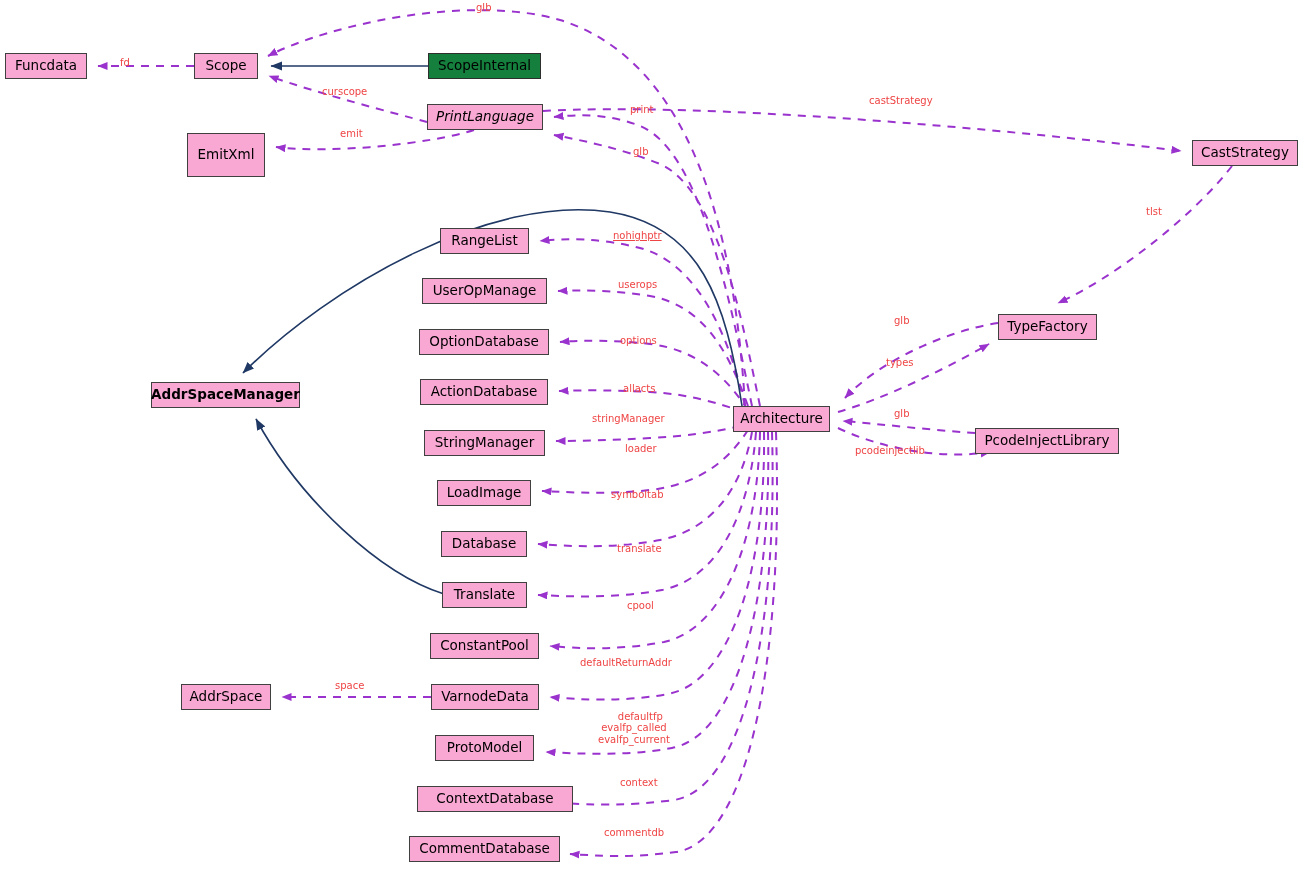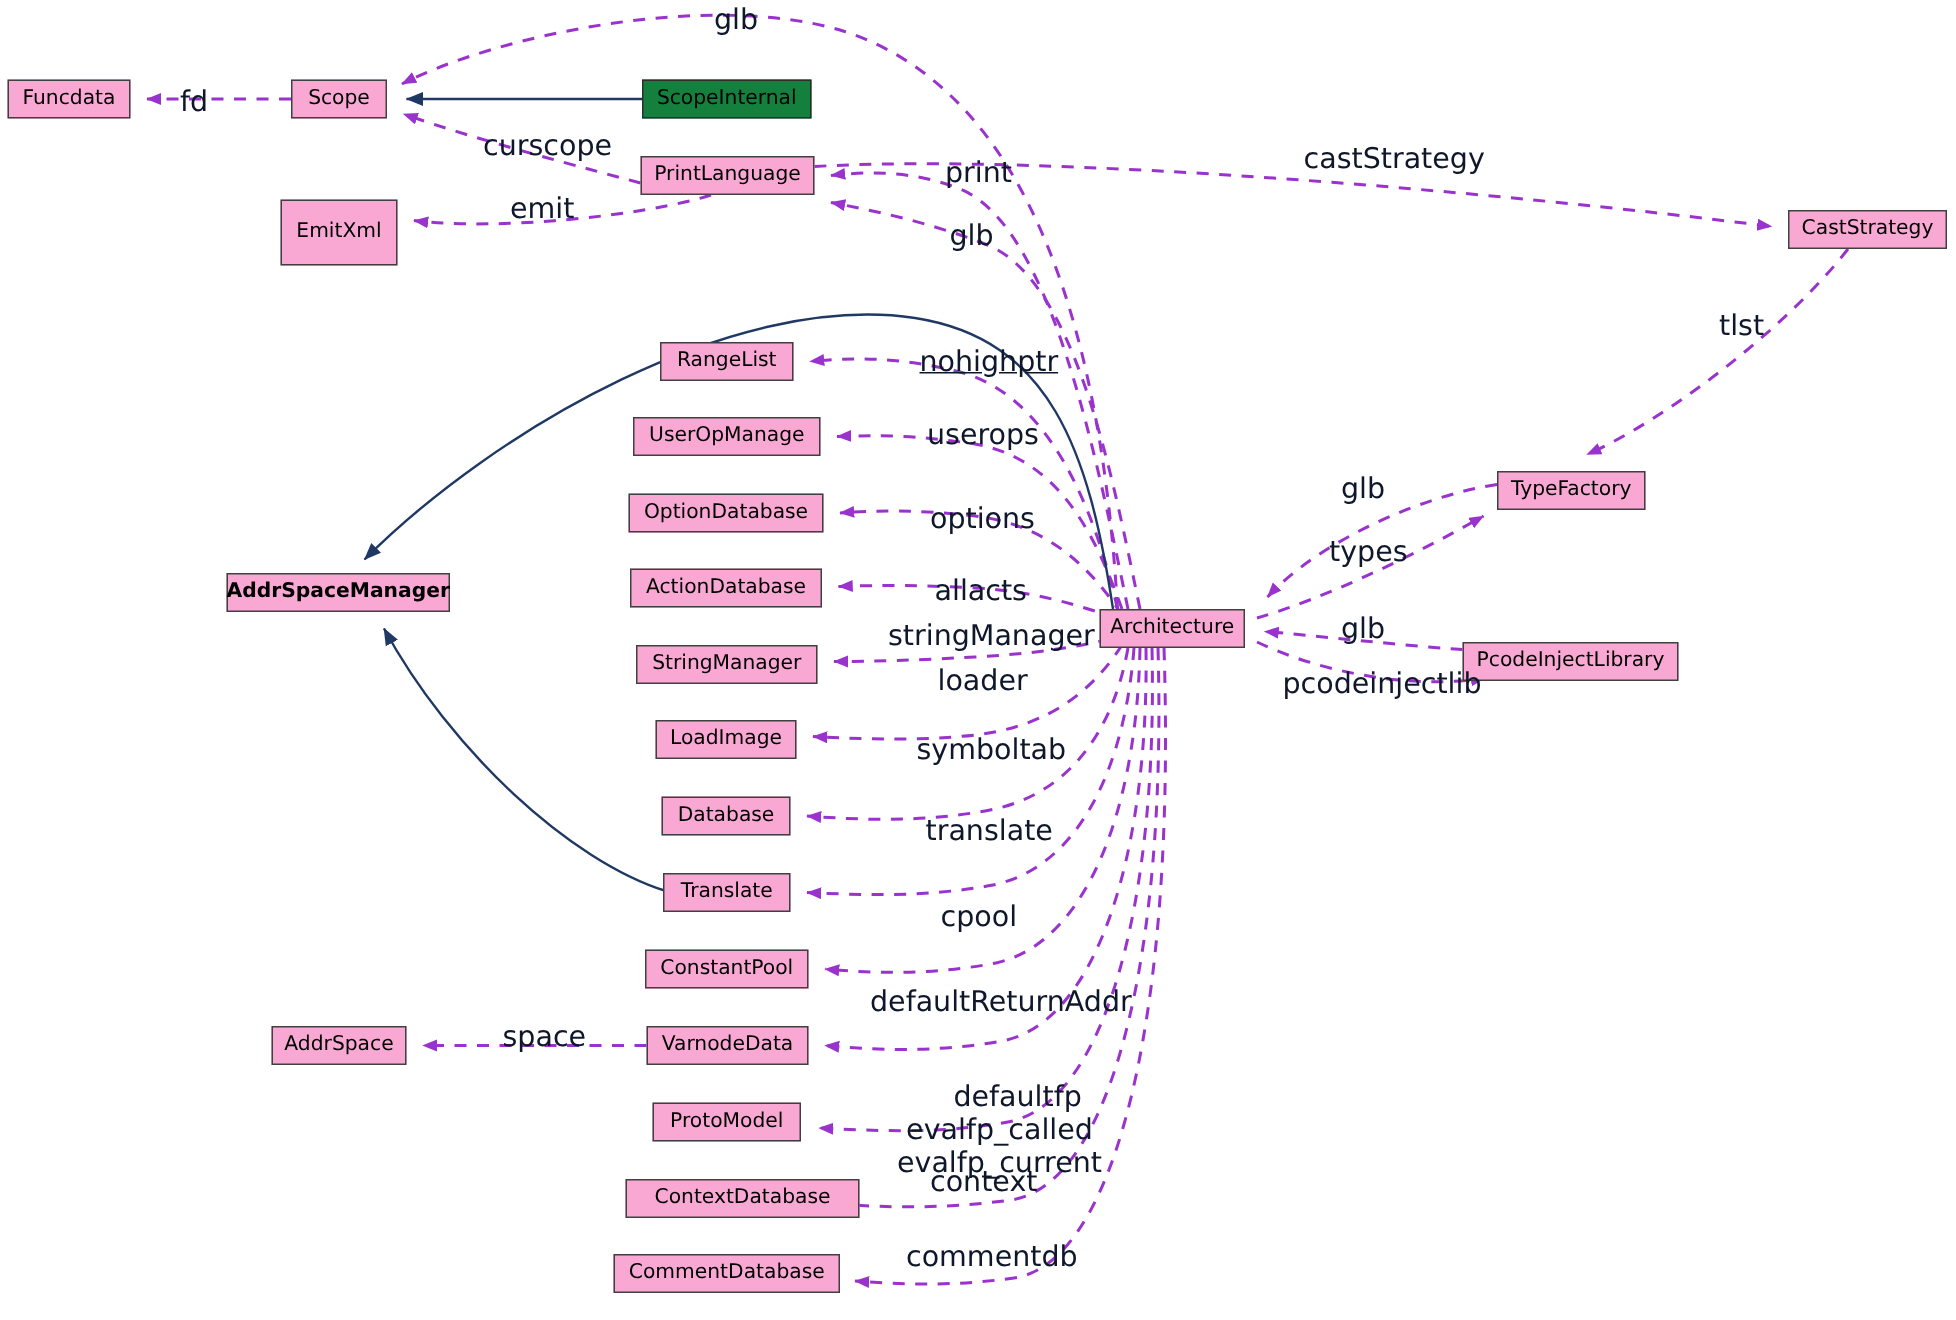--- a/index.html
+++ b/index.html
@@ -18,22 +18,22 @@
     background:#f9a8d4;
     color:#000000;
     font-size:13.5px;
     display:flex;align-items:center;justify-content:center;
     white-space:nowrap;
     line-height:1;
   }
   .node.highlight{background:#15803d;border-color:#2e2e2e;}
   .elabel{
     position:absolute;
-    font-size:19px;
-    color:#0f172a;
+    font-size:10px;
+    color:#ef4444;
     white-space:nowrap;
     line-height:1.08;
     text-align:center;
   }
   .elabel.multi{line-height:1.15;}
 </style>
 </head>
 <body>
 
 <div id="canvas">
@@ -115,21 +115,21 @@
 
   <div class="node" style="left:5px;top:53px;width:82px;height:26px;">
     <span>Funcdata</span>
   </div>
   <div class="node" style="left:194px;top:53px;width:64px;height:26px;">
     <span>Scope</span>
   </div>
   <div class="node highlight" style="left:428px;top:53px;width:113px;height:26px;">
     <span>ScopeInternal</span>
   </div>
-  <div class="node" style="left:427px;top:104px;width:116px;height:26px;">
+  <div class="node" style="left:427px;top:104px;width:116px;height:26px;font-style:italic;">
     <span>PrintLanguage</span>
   </div>
   <div class="node" style="left:187px;top:133px;width:78px;height:44px;">
     <span>EmitXml</span>
   </div>
   <div class="node" style="left:1192px;top:140px;width:106px;height:26px;">
     <span>CastStrategy</span>
   </div>
   <div class="node" style="left:440px;top:228px;width:89px;height:26px;">
     <span>RangeList</span>

